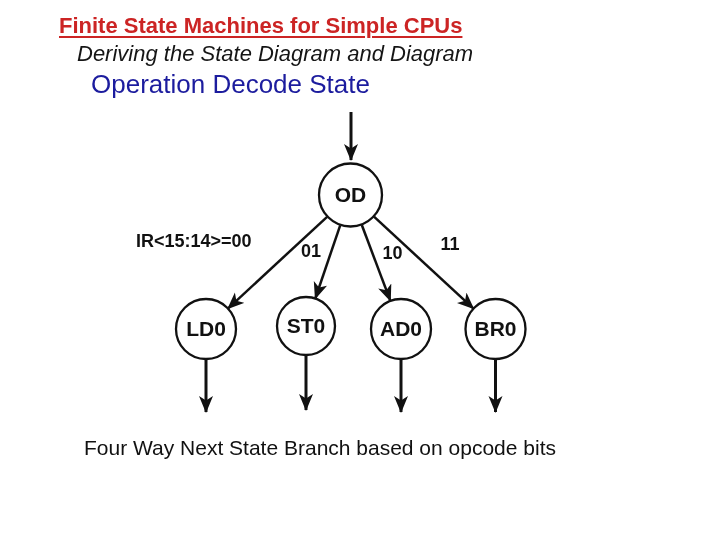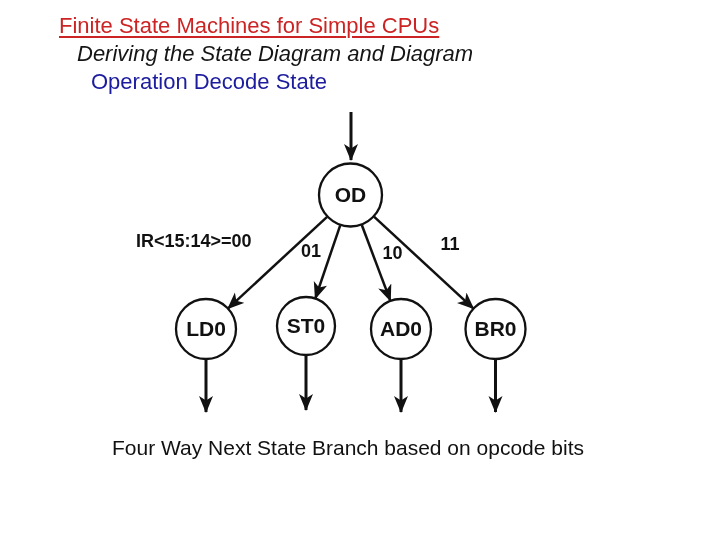--- a/index.html
+++ b/index.html
@@ -13,48 +13,48 @@
     height: 540px;
     overflow: hidden;
     font-family: "Liberation Sans", sans-serif;
     color: #111111;
   }
   .slide-title {
     position: absolute;
     left: 59px;
     top: 13px;
     font-size: 22px;
-    font-weight: normal;
+    font-weight: bold;
     color: #cc2424;
     text-decoration: underline;
     text-decoration-thickness: 2px;
     text-underline-offset: 3px;
     white-space: nowrap;
   }
   .slide-subtitle {
     position: absolute;
     left: 77px;
     top: 41px;
     font-size: 22px;
     font-style: italic;
     color: #151515;
     white-space: nowrap;
   }
   .slide-section {
     position: absolute;
     left: 91px;
     top: 69px;
-    font-size: 22px;
+    font-size: 26px;
     color: #1c1c9e;
     white-space: nowrap;
     text-align: center;
   }
   .slide-caption {
     position: absolute;
-    left: 112px;
+    left: 84px;
     top: 436px;
     font-size: 21px;
     color: #111111;
     white-space: nowrap;
   }
   svg.diagram {
     position: absolute;
     left: 0;
     top: 0;
   }

